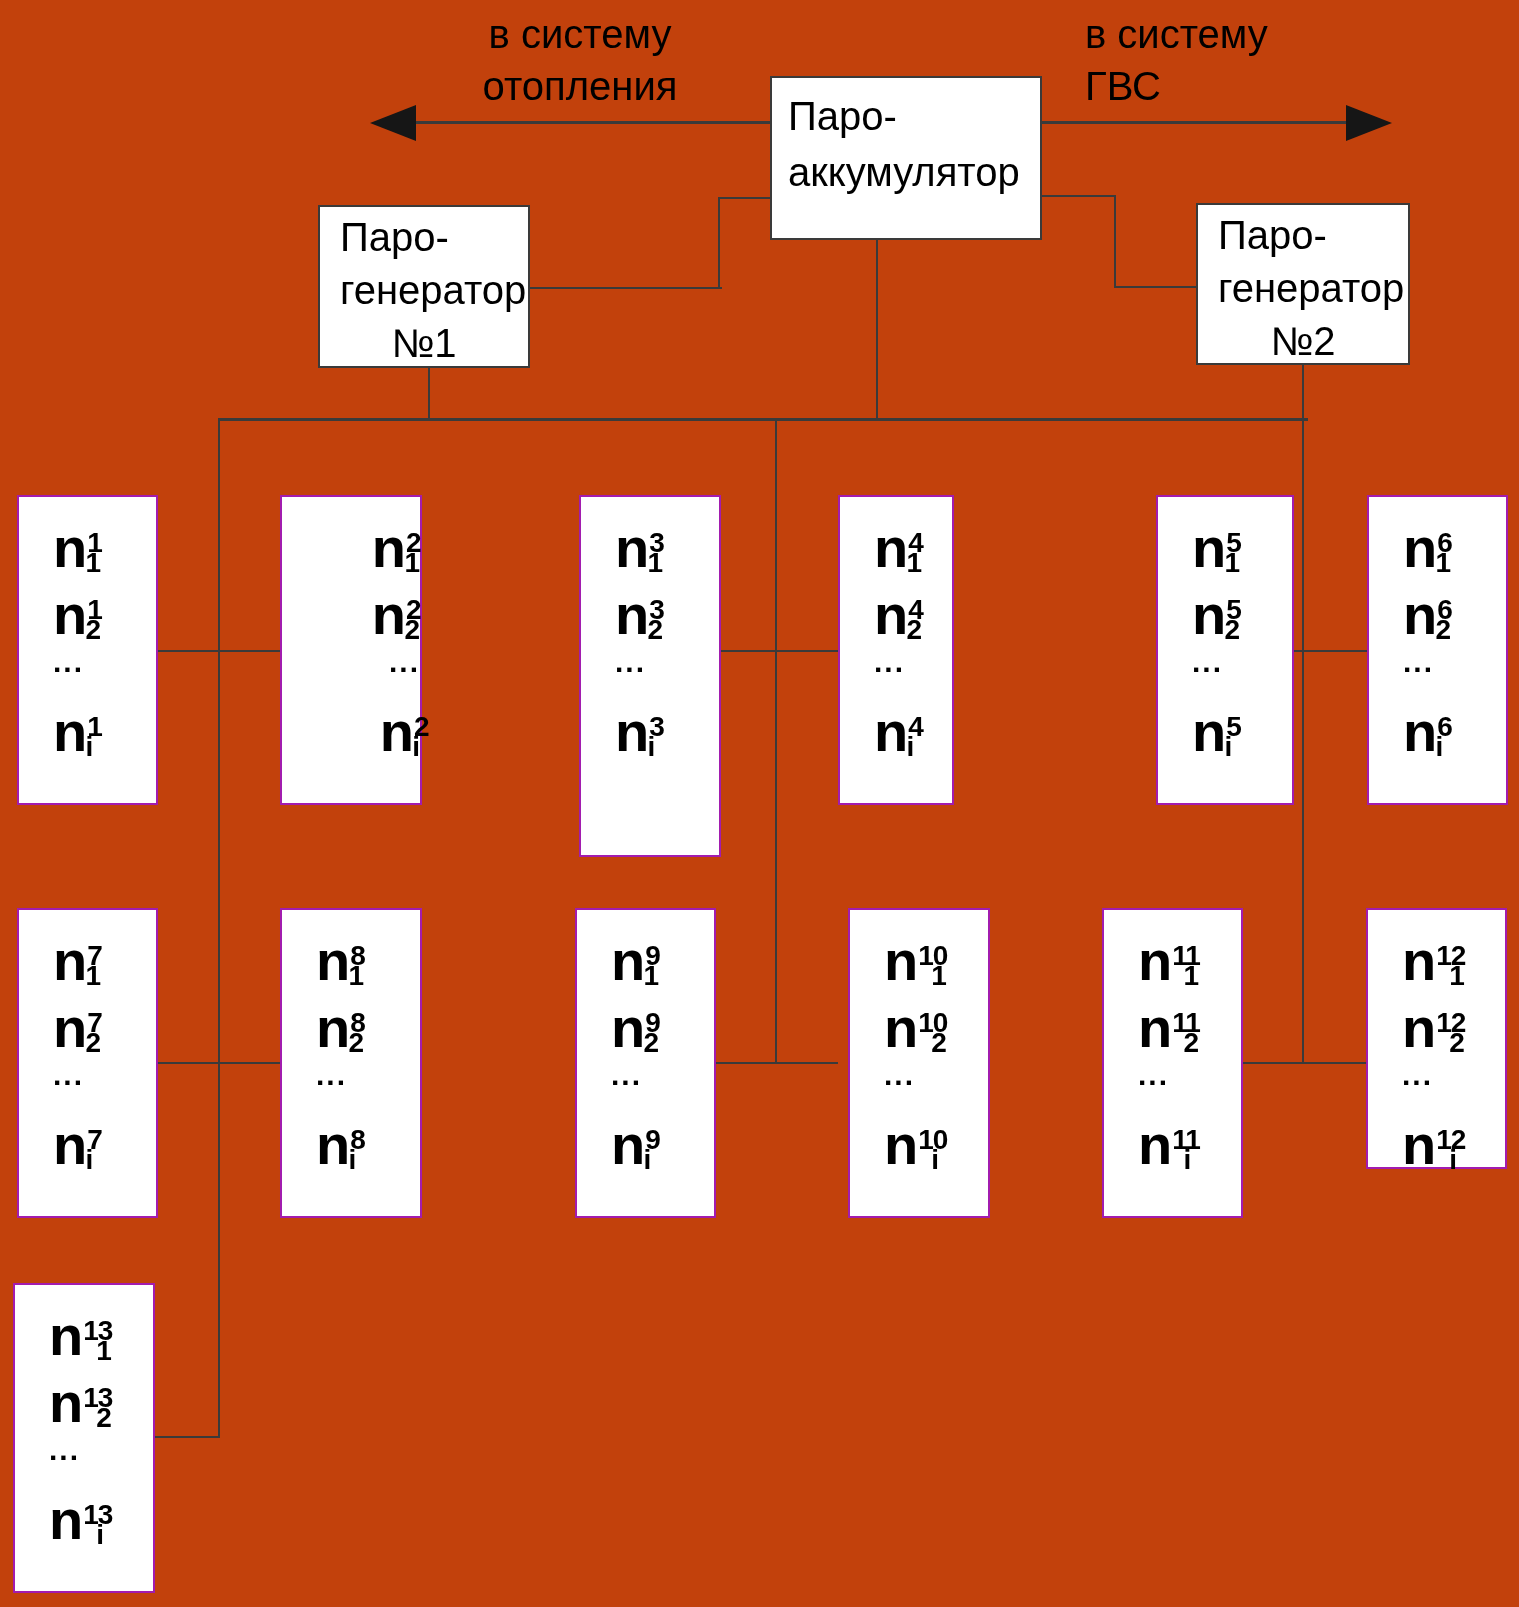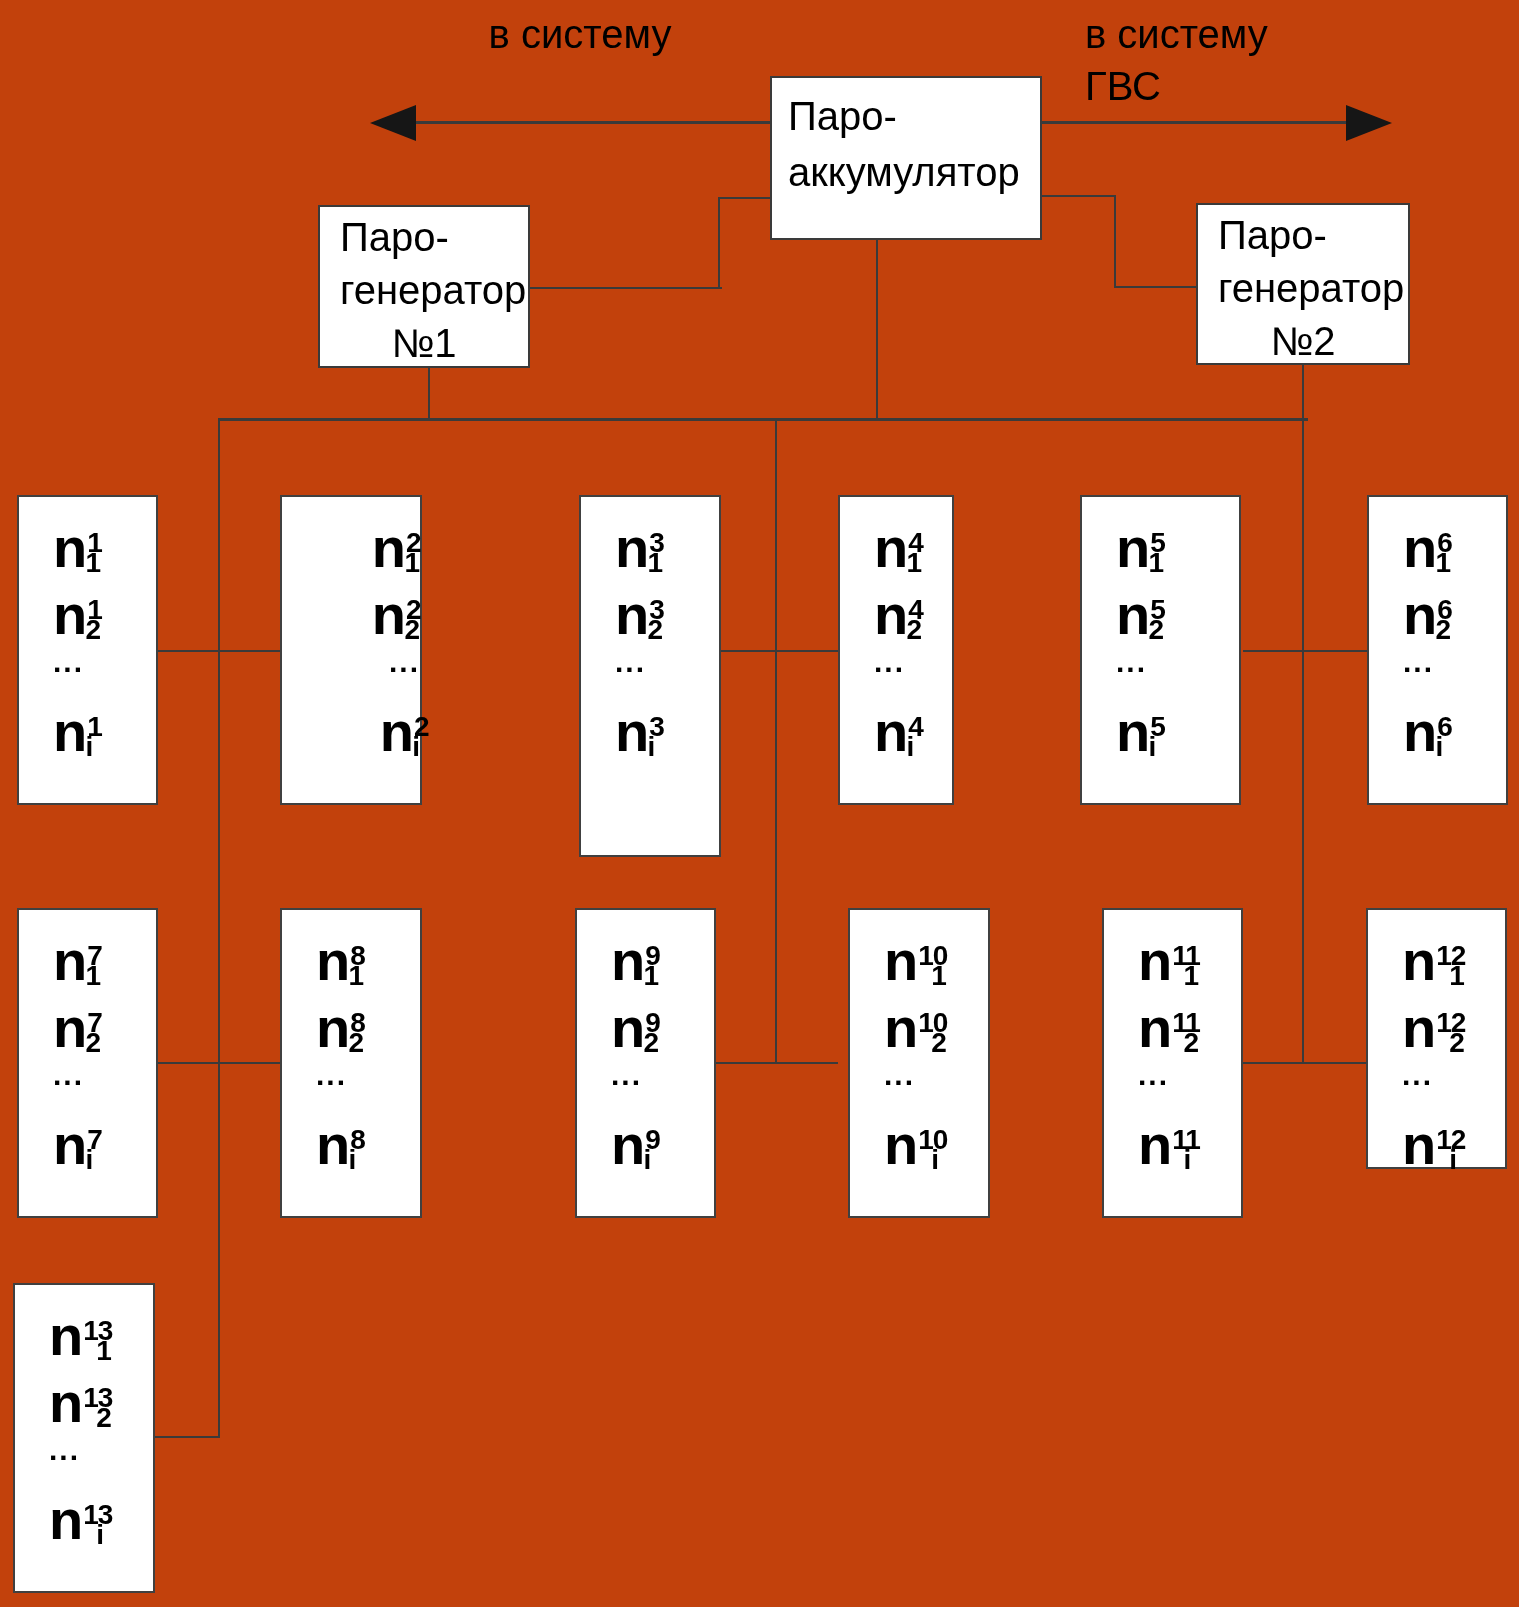--- a/index.html
+++ b/index.html
@@ -15,35 +15,36 @@
   .topbox .bl{padding-left:16px;white-space:nowrap;}
   .genbox{font-size:40px;line-height:53px;padding-top:4px;}
   .genbox .bl{padding-left:20px;white-space:nowrap;}
   .genbox .bl.num{padding-left:0;text-align:center;}
   .arrow-label{position:absolute;font-size:40px;line-height:52px;color:#000;}
   .arrow-label.centered{text-align:center;}
   .ah{position:absolute;width:0;height:0;}
   .ah.left{border-top:18px solid transparent;border-bottom:18px solid transparent;border-right:46px solid #161616;}
   .ah.right{border-top:18px solid transparent;border-bottom:18px solid transparent;border-left:46px solid #161616;}
   .nbox{
-    position:absolute;box-sizing:border-box;border:2px solid #404040;background:#ffffff;
+    position:absolute;box-sizing:border-box;border:2px solid #a21caf;background:#ffffff;
     padding:12px 0 0 34px;
   }
   .nl{height:67px;line-height:67px;font-size:56px;font-weight:bold;white-space:nowrap;}
   .nl sup{font-size:0.5em;vertical-align:0.55em;letter-spacing:-1px;}
   .nl sub{font-size:0.5em;vertical-align:-0.18em;margin-left:-0.58em;}
   .dotsline{height:50px;line-height:38px;font-size:30px;font-weight:bold;letter-spacing:2px;}
 </style>
 </head>
 <body>
 
 <div class="canvas">
 
   <div class="arrow-label centered" style="left:420px;top:8px;width:320px;">
     <div>в систему</div>
+    <div>отопления</div>
   </div>
   <div class="arrow-label" style="left:1085px;top:8px;">
     <div>в систему</div>
     <div>ГВС</div>
   </div>
 
   <div class="line" style="left:380px;top:121px;width:392px;height:3px;"></div>
   <div class="ah left" style="left:370px;top:105px;"></div>
   <div class="line" style="left:1040px;top:121px;width:312px;height:3px;"></div>
   <div class="ah right" style="left:1346px;top:105px;"></div>
@@ -105,21 +106,21 @@
     <div class="nl"><span>n</span><sup>3</sup><sub>2</sub></div>
     <div class="dotsline">...</div>
     <div class="nl"><span>n</span><sup>3</sup><sub>i</sub></div>
   </div>
   <div class="nbox" style="left:838px;top:495px;width:116px;height:310px;">
     <div class="nl"><span>n</span><sup>4</sup><sub>1</sub></div>
     <div class="nl"><span>n</span><sup>4</sup><sub>2</sub></div>
     <div class="dotsline">...</div>
     <div class="nl"><span>n</span><sup>4</sup><sub>i</sub></div>
   </div>
-  <div class="nbox" style="left:1080px;top:495px;width:161px;height:310px;">
+  <div class="nbox" style="left:1156px;top:495px;width:138px;height:310px;">
     <div class="nl"><span>n</span><sup>5</sup><sub>1</sub></div>
     <div class="nl"><span>n</span><sup>5</sup><sub>2</sub></div>
     <div class="dotsline">...</div>
     <div class="nl"><span>n</span><sup>5</sup><sub>i</sub></div>
   </div>
   <div class="nbox" style="left:1367px;top:495px;width:141px;height:310px;">
     <div class="nl"><span>n</span><sup>6</sup><sub>1</sub></div>
     <div class="nl"><span>n</span><sup>6</sup><sub>2</sub></div>
     <div class="dotsline">...</div>
     <div class="nl"><span>n</span><sup>6</sup><sub>i</sub></div>

